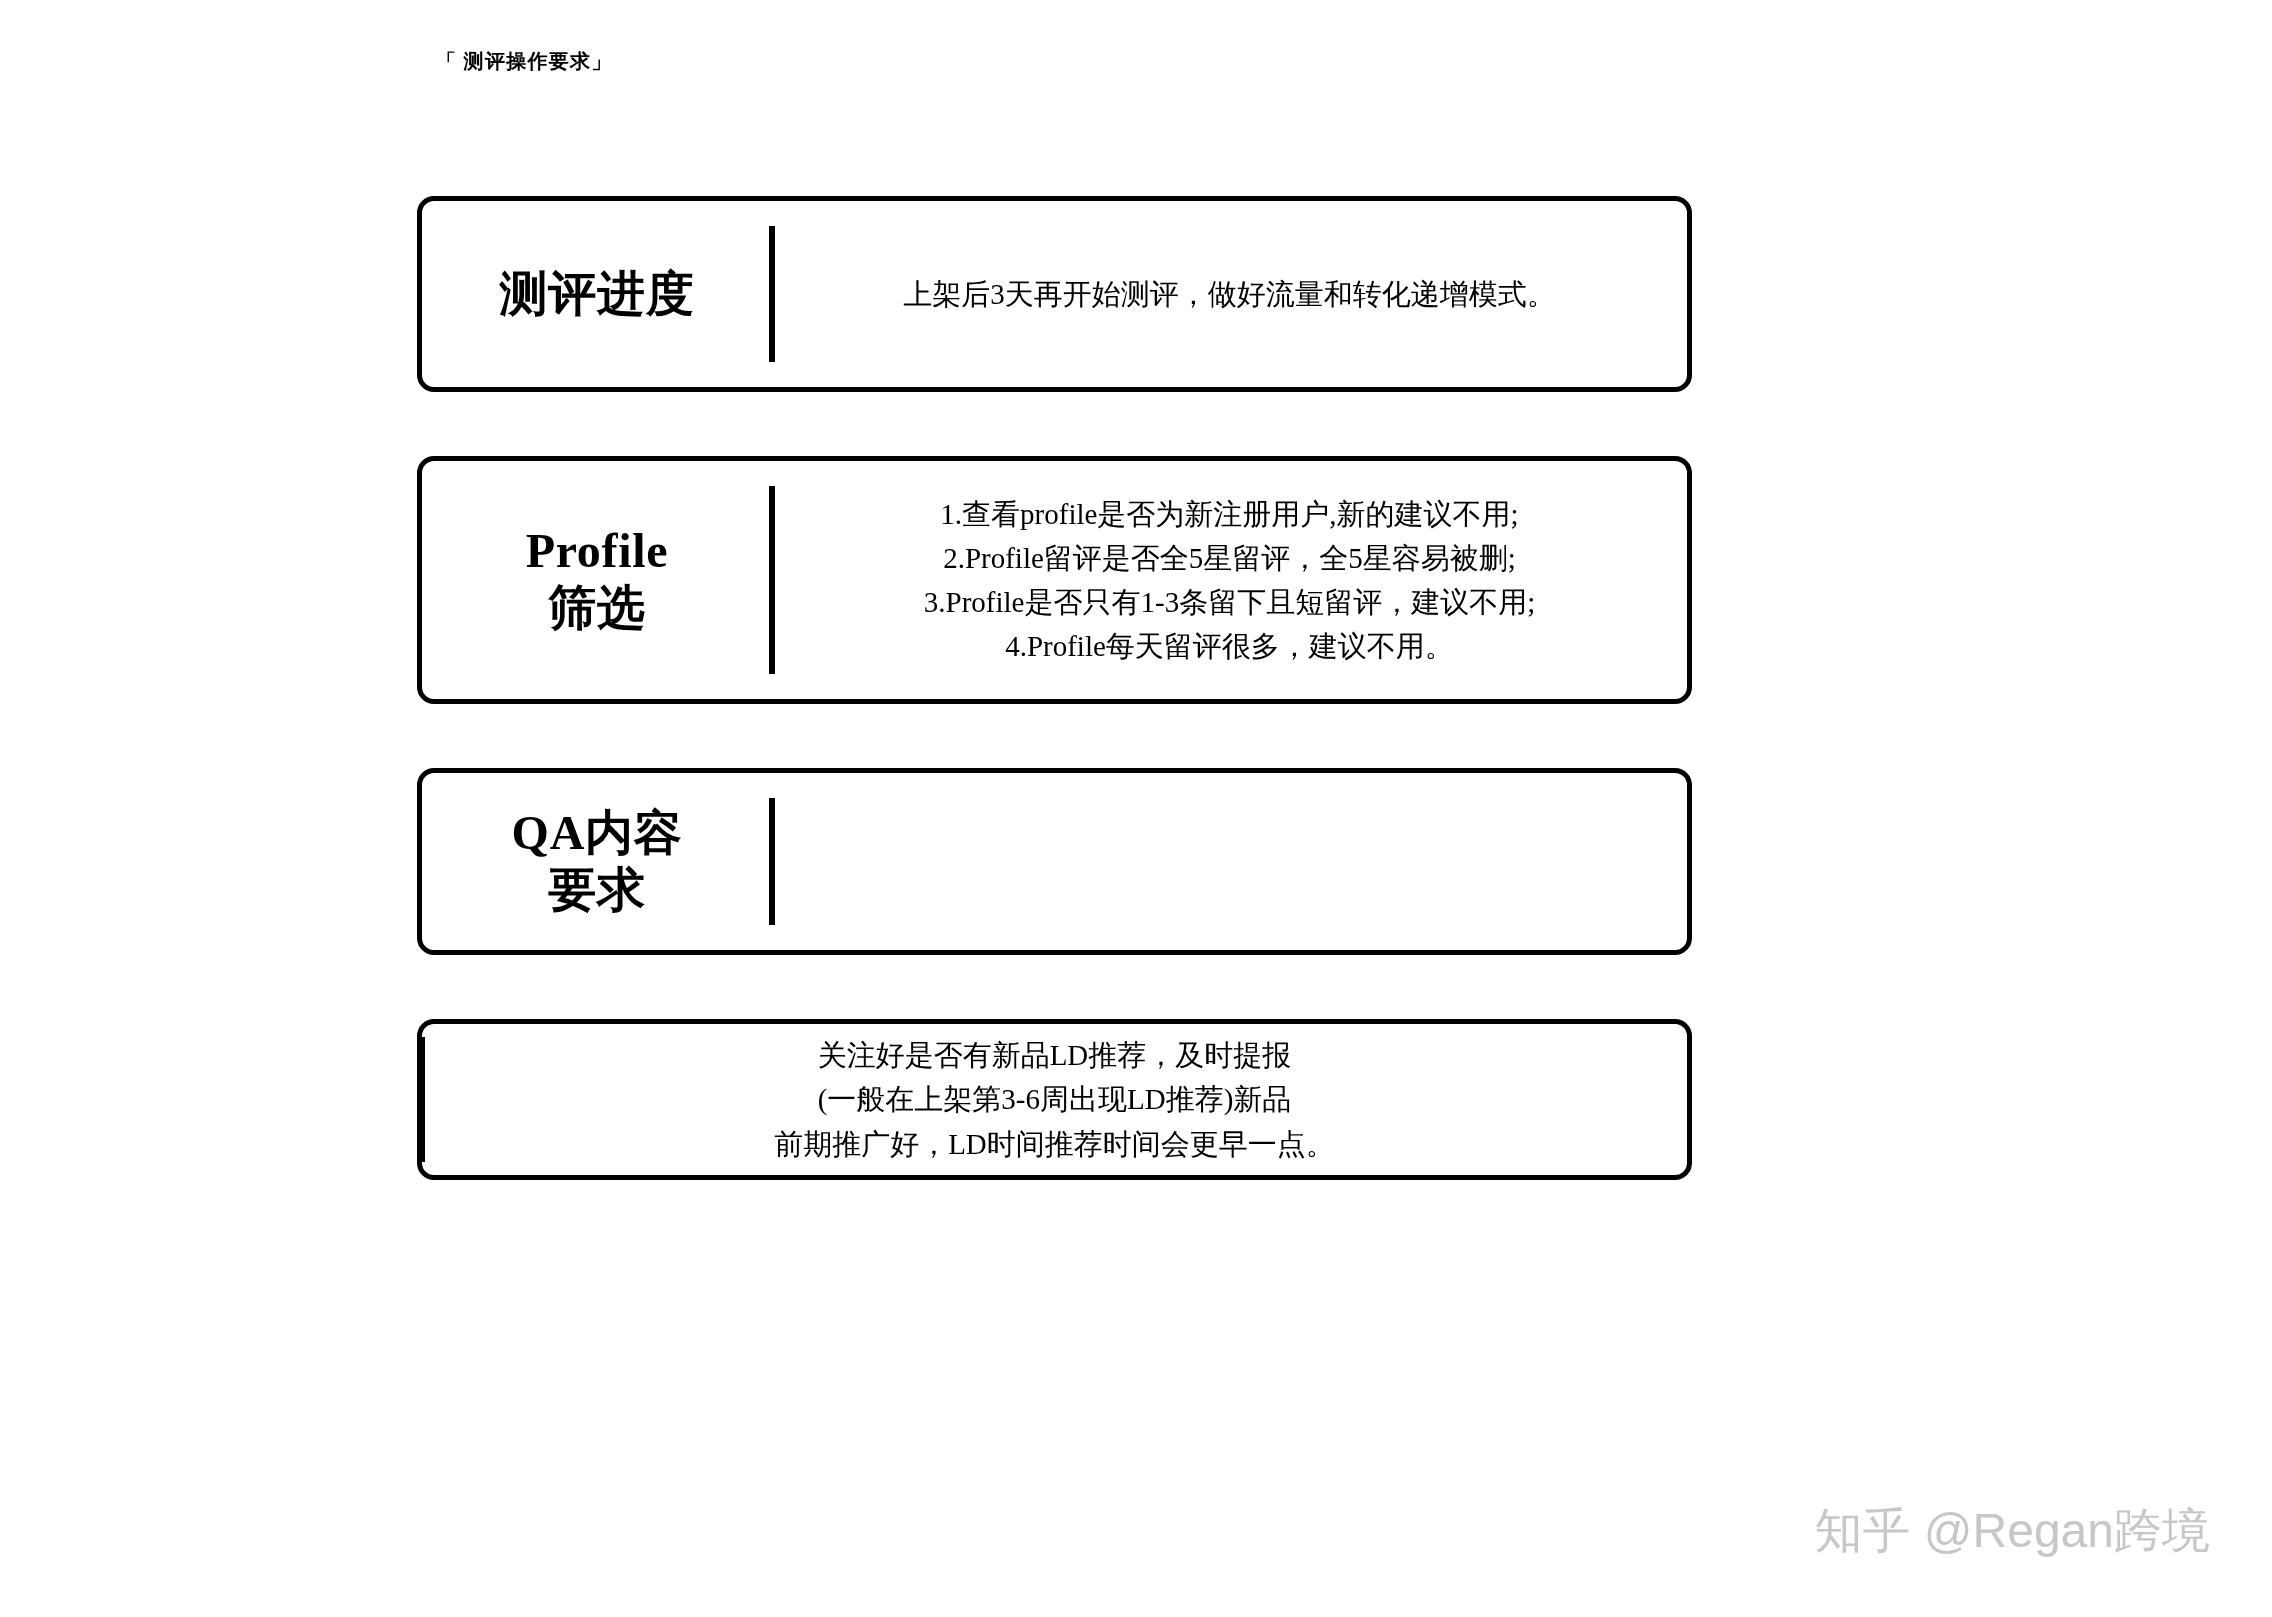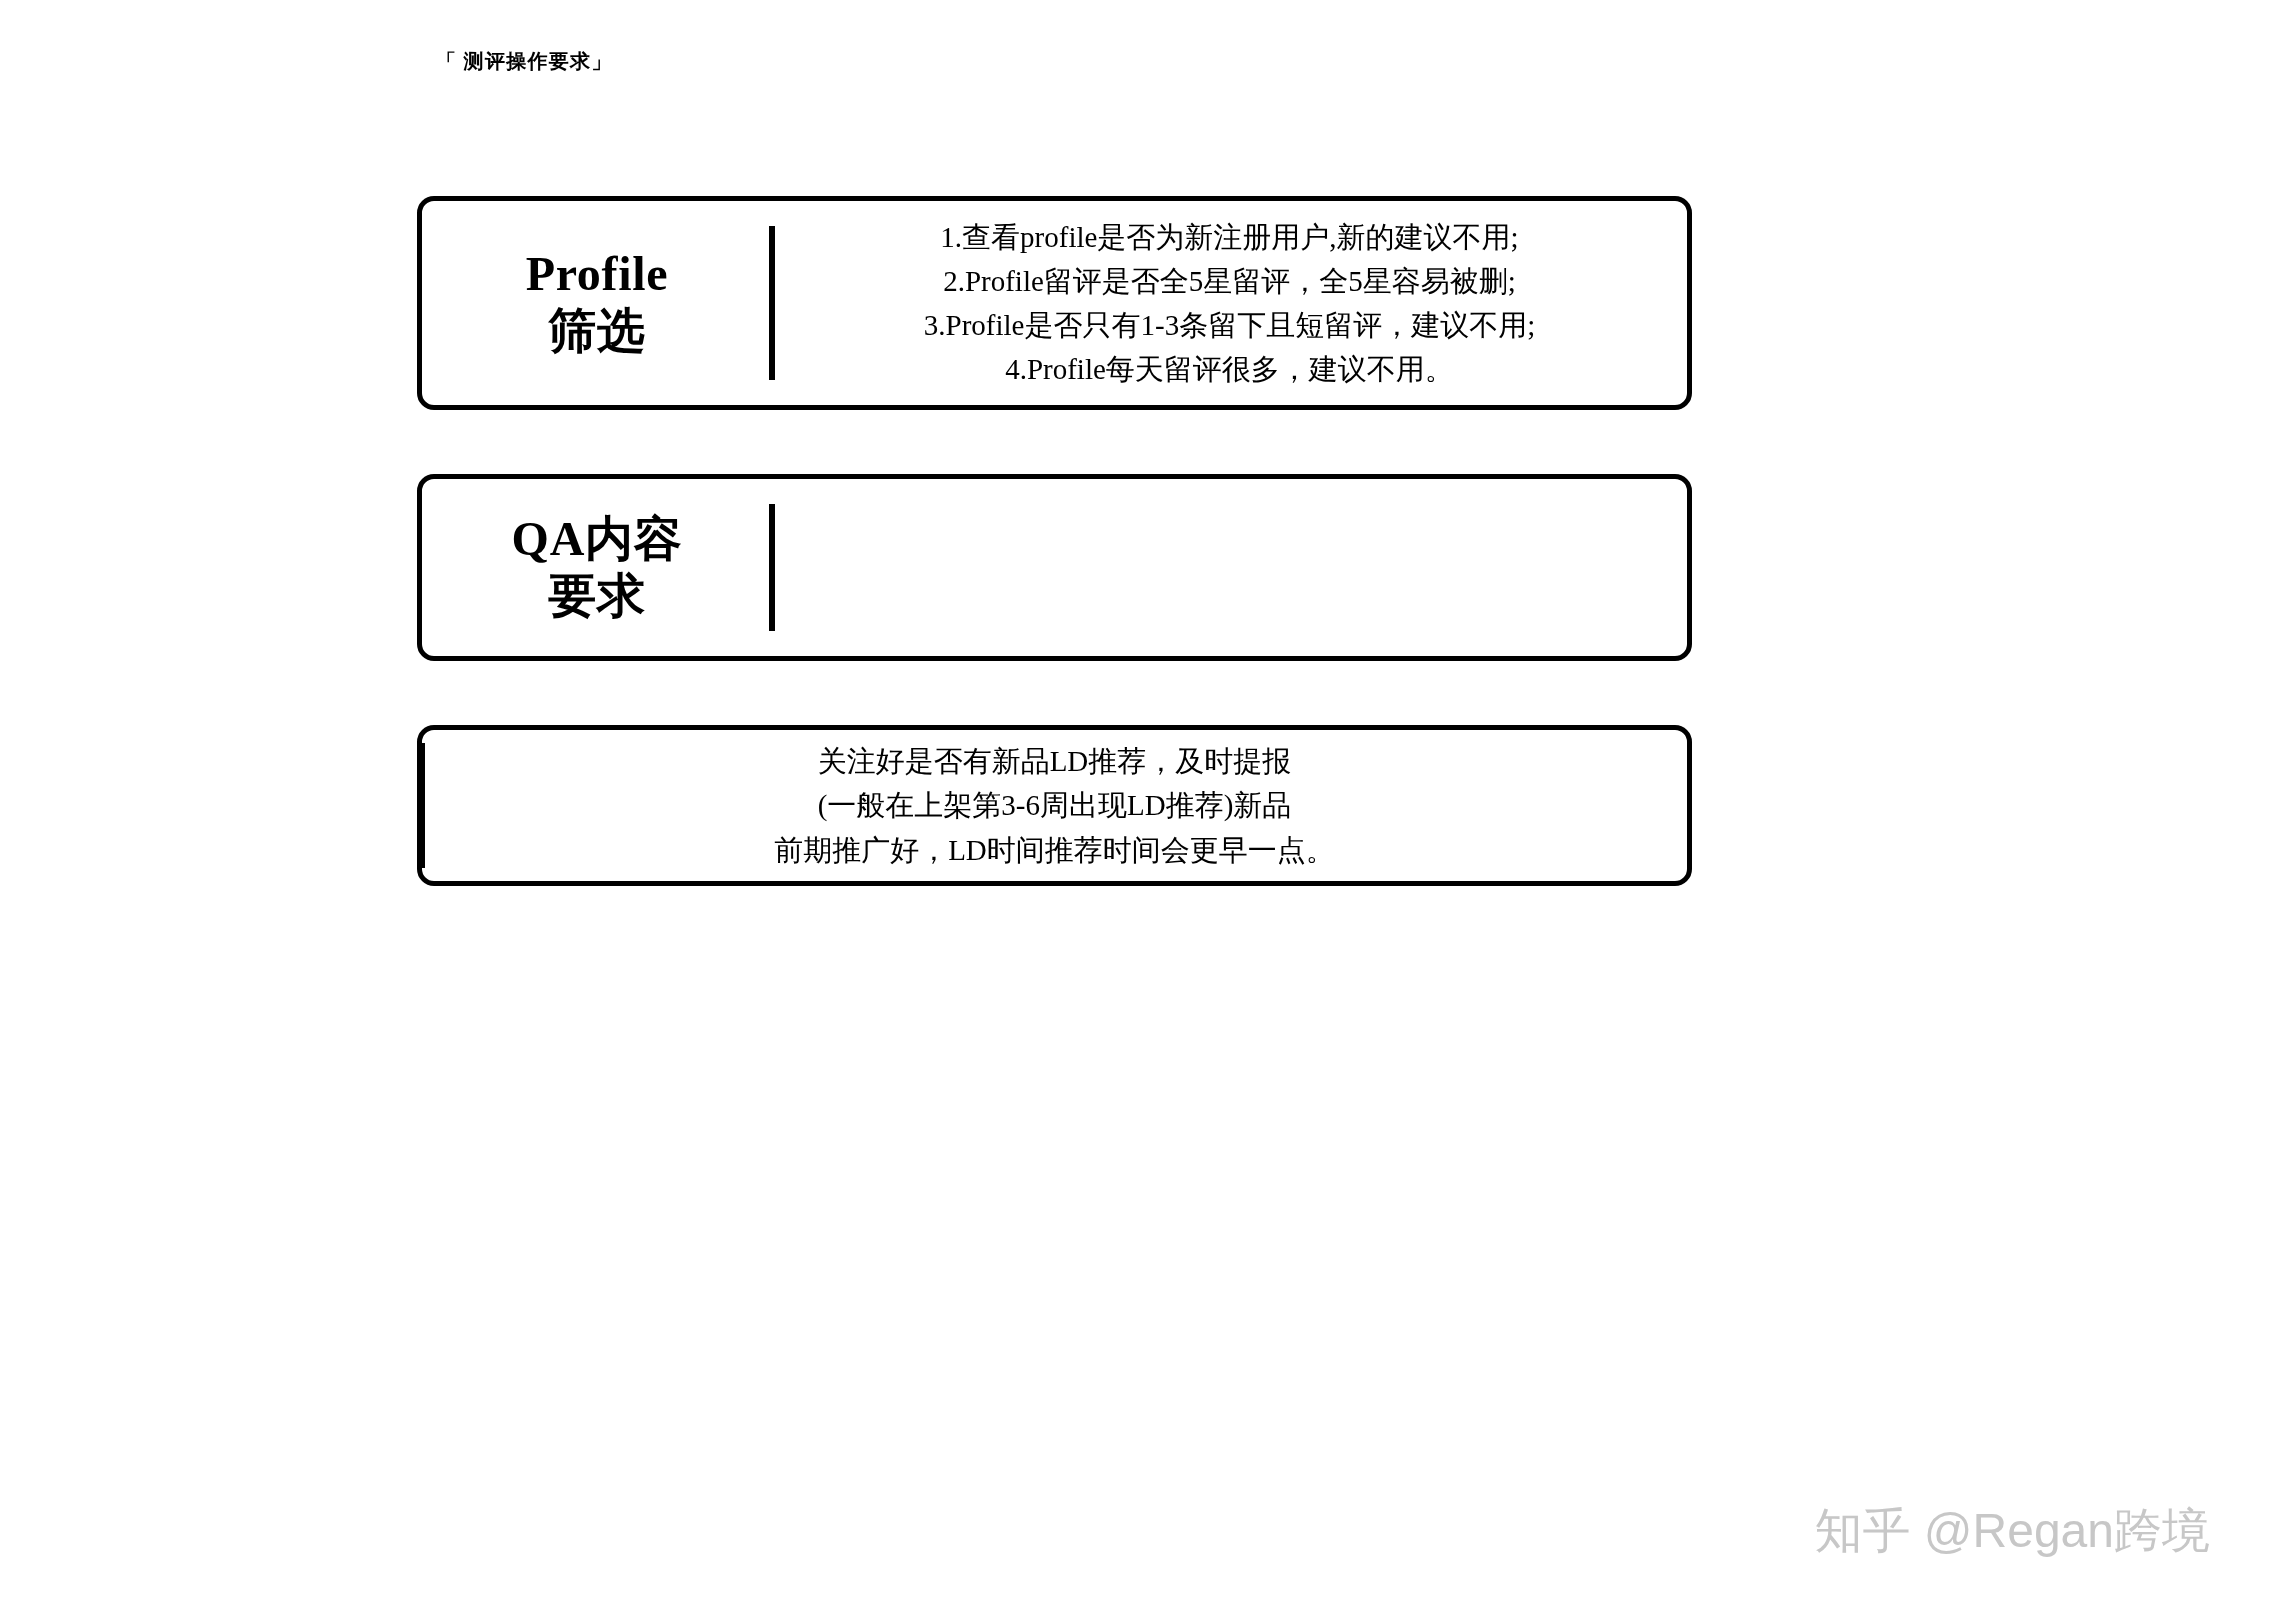--- a/index.html
+++ b/index.html
@@ -99,21 +99,21 @@
     font-weight: 400;
     font-size: 29px;
     line-height: 1.52;
     text-align: center;
     white-space: pre-line;
     color: #000000;
   }
 
   
   .card.h-300 { height: 196px; }
-  .card.h-380 { height: 214px; }
+  .card.h-380 { height: 248px; }
   .card.h-296 { height: 193px; }
   .card.h-375 { height: 187px; }
   .card.h-247 { height: 161px; }
 
   .card.h-247 { margin-bottom: 0; }
   .card.h-247 .card-divider .rule { top: 13px; bottom: 13px; }
   .card.h-247 .card-label-text { font-size: 46px; }
   .card.h-247 .card-body { padding: 11.7px 30px; }
 
   
@@ -131,20 +131,31 @@
     pointer-events: none;
   }
 </style>
 </head>
 <body>
 
 <div id="page-title">「 测评操作要求」</div>
 
 <div id="cards">
 
+  <div class="card h-300">
+    <div class="card-label">
+      <div class="card-label-text">测评进度</div>
+    </div>
+    <div class="card-divider">
+      <div class="rule"></div>
+    </div>
+    <div class="card-body">
+      <div class="card-body-text">上架后3天再开始测评，做好流量和转化递增模式。</div>
+    </div>
+  </div>
 
   <div class="card h-380">
     <div class="card-label">
       <div class="card-label-text">Profile
 筛选</div>
     </div>
     <div class="card-divider">
       <div class="rule"></div>
     </div>
     <div class="card-body">

